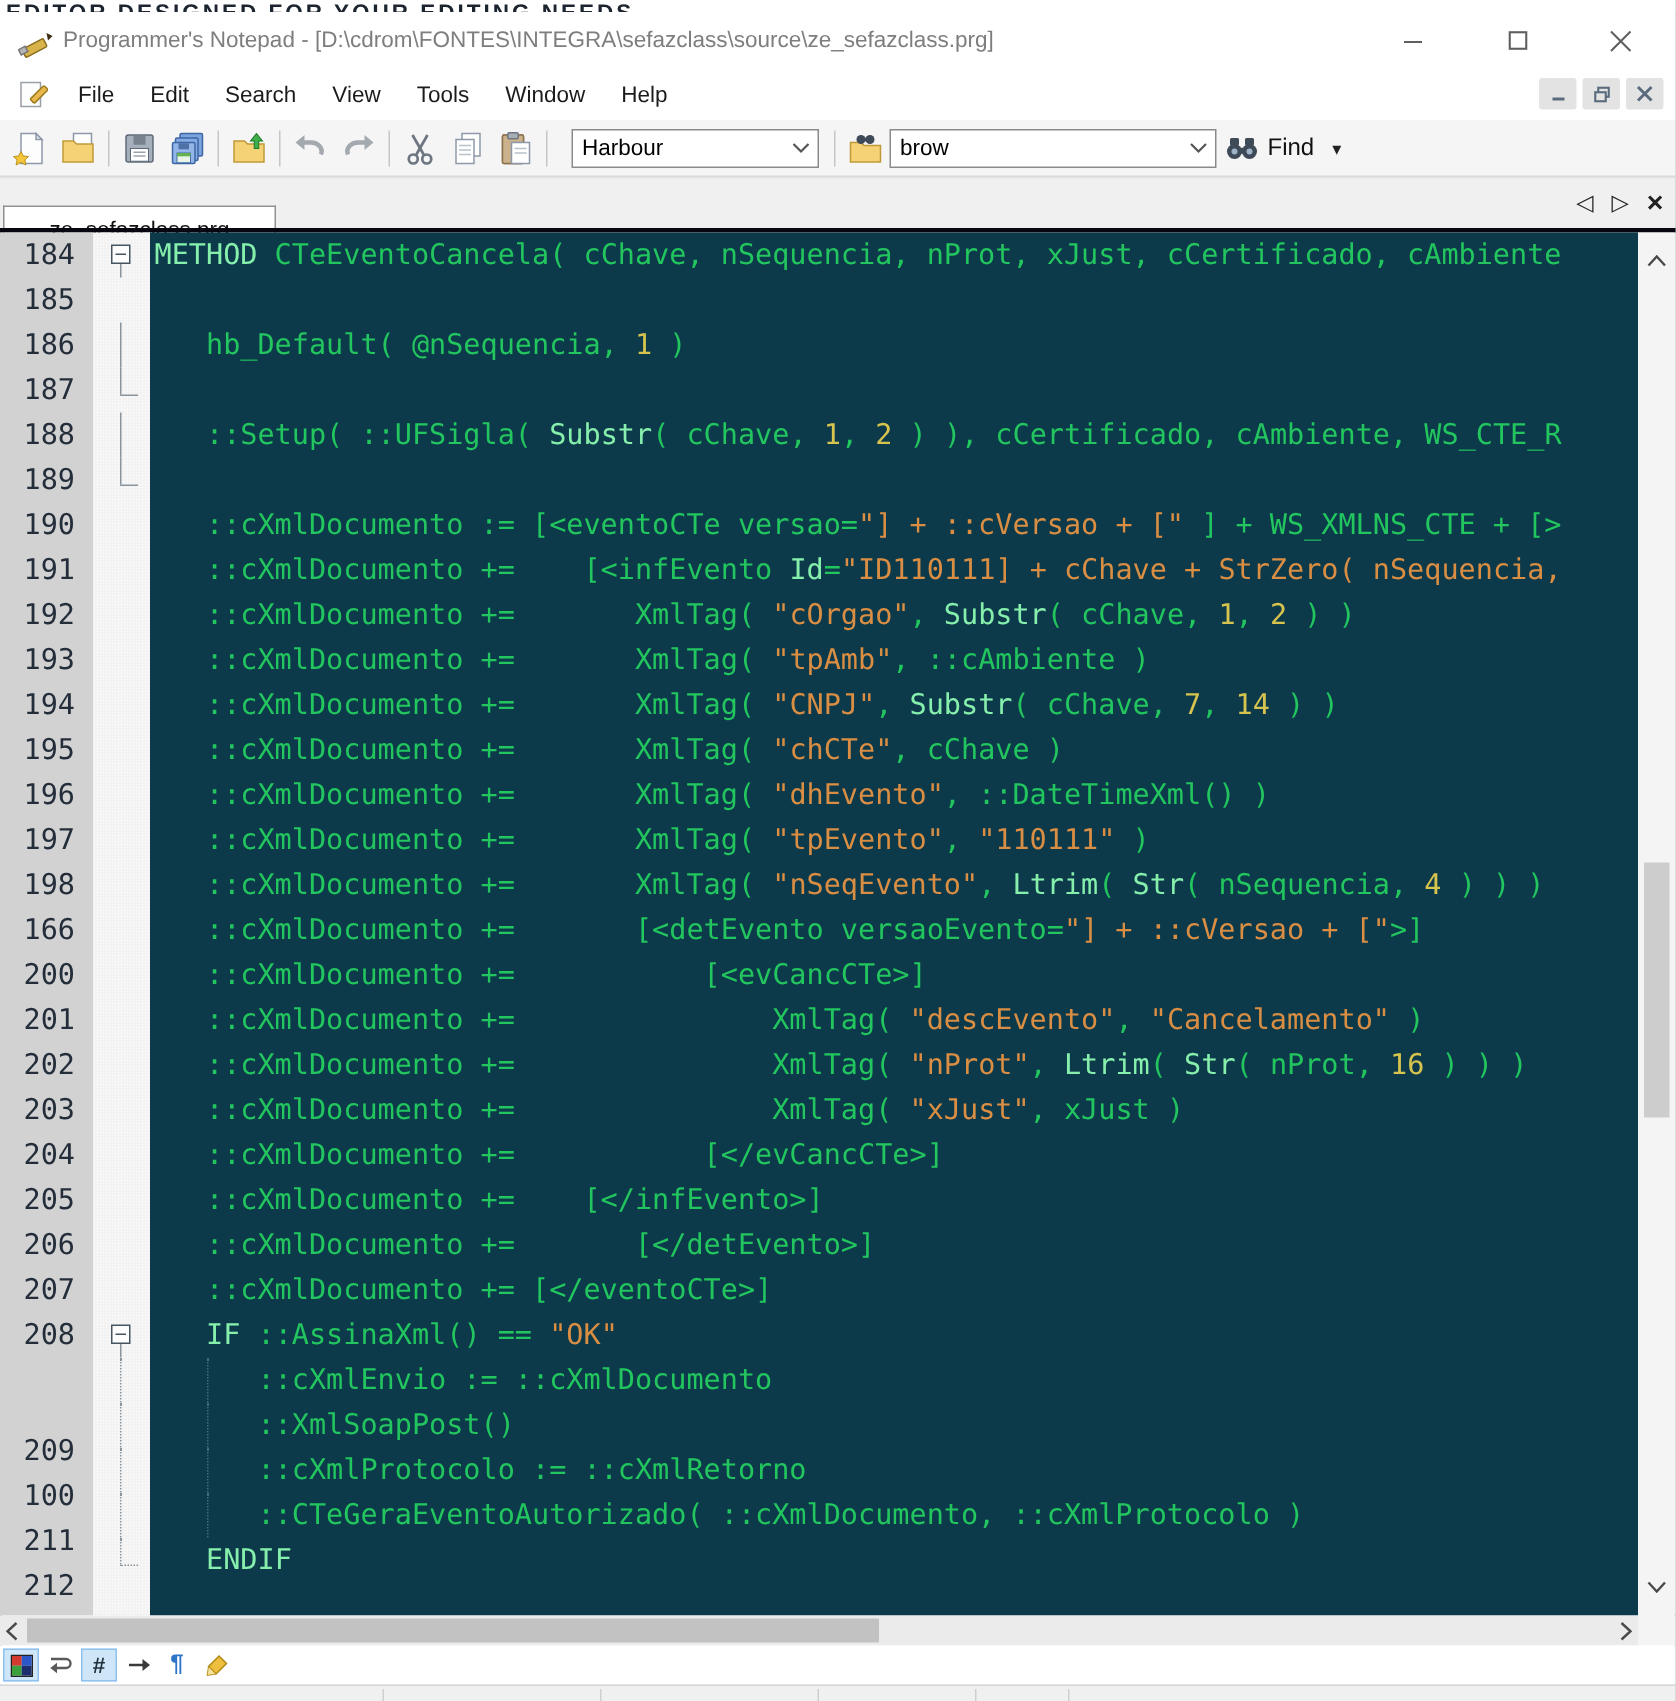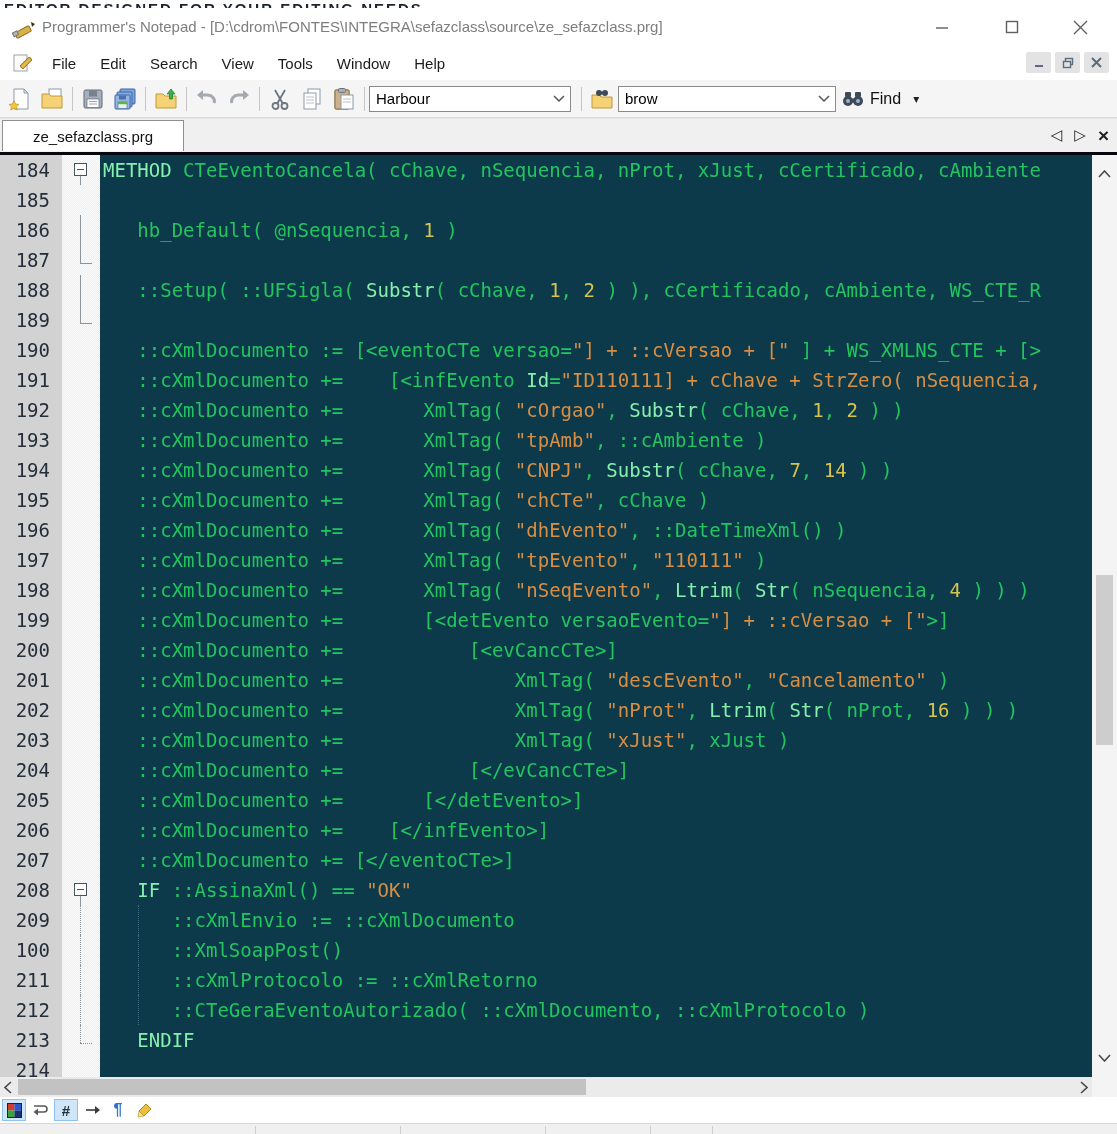--- a/index.html
+++ b/index.html
@@ -27,21 +27,21 @@
   .tsep{width:1px;height:24px;background:#c6c6c6;margin:0 4px;flex:0 0 auto;}
   .combo{height:26px;background:#fff;border:1px solid #8a8a8a;display:flex;align-items:center;
     box-sizing:border-box;flex:0 0 auto;}
   .combo .cv{flex:1;padding:0 6px;font-size:15px;color:#000;white-space:nowrap;overflow:hidden;}
   .combo .chev{width:22px;display:flex;align-items:center;justify-content:center;}
   #find-group{display:flex;align-items:center;margin-left:6px;}
   #find-label{font-size:16px;color:#111;margin:0 6px 0 6px;}
   #find-caret{font-size:12px;color:#222;margin-left:6px;}
   
   #tabbar{left:0;top:118px;width:1117px;height:34px;background:#f0f0f0;border-top:1px solid #e6e6e6;box-sizing:border-box;}
-  #tab-active{position:absolute;left:2px;top:1px;height:31px;background:#fff;
+  #tab-active{position:absolute;left:2px;top:18px;height:31px;background:#fff;
     border:1px solid #8f8f8f;border-bottom:none;box-sizing:border-box;display:flex;align-items:center;
     padding:0 30px;font-size:15px;color:#111;}
   #tab-nav{position:absolute;right:8px;top:7px;display:flex;gap:12px;align-items:center;
     font-size:15px;color:#222;}
   
   #editor{left:0;top:152px;width:1117px;height:925px;border-top:3px solid #07070f;box-sizing:border-box;
     display:flex;font-family:"DejaVu Sans Mono",monospace;}
   #gutter{width:62px;background:#d2d2d2;color:#242e3a;font-size:19px;line-height:30px;
     text-align:right;padding-right:12px;box-sizing:border-box;overflow:hidden;}
   #foldmargin{width:38px;background:conic-gradient(#fbfbfb 25%,#efefef 0 50%,#fbfbfb 0 75%,#efefef 0) 0 0/2px 2px;
@@ -226,21 +226,21 @@
     <svg width="24" height="24" viewBox="0 0 24 24">
       <rect x="3" y="3" width="14" height="19" rx="1" fill="#cdb folding" stroke="#8a734d"></rect>
       <rect x="3" y="3" width="14" height="19" rx="1" fill="#ccb28c" stroke="#8a734d"></rect>
       <rect x="6.5" y="1.5" width="7" height="4" rx="1" fill="#a7aeb6" stroke="#6d7680"></rect>
       <rect x="9" y="8" width="12" height="14" fill="#fff" stroke="#8d99a8"></rect>
       <line x1="11" y1="12" x2="19" y2="12" stroke="#b9c1ca"></line>
       <line x1="11" y1="15" x2="19" y2="15" stroke="#b9c1ca"></line>
     </svg>
   </span>
   <span class="tsep"></span>
-  <span class="combo" style="width:202px;margin-left:0">
+  <span class="combo" style="width:165px;margin-left:12px">
     <span class="cv">Harbour</span>
     <span class="chev">
       <svg width="12" height="8" viewBox="0 0 12 8">
           <path d="M1 1 L6 6 L11 1" fill="none" stroke="#555" stroke-width="1.5"></path>
         </svg>
     </span>
   </span>
   <span class="tsep" style="margin-left:10px"></span>
   <span class="tbtn">
     <svg width="24" height="24" viewBox="0 0 24 24">
@@ -296,31 +296,31 @@
       <div style="height: 30px;">189</div>
       <div style="height: 30px;">190</div>
       <div style="height: 30px;">191</div>
       <div style="height: 30px;">192</div>
       <div style="height: 30px;">193</div>
       <div style="height: 30px;">194</div>
       <div style="height: 30px;">195</div>
       <div style="height: 30px;">196</div>
       <div style="height: 30px; padding-left: 11px;">197</div>
       <div style="height: 30px;">198</div>
-      <div style="height: 30px;">199</div>
+      <div style="height: 30px;">166</div>
       <div style="height: 30px;">200</div>
       <div style="height: 30px;">201</div>
       <div style="height: 30px;">202</div>
       <div style="height: 30px;">203</div>
       <div style="height: 30px;">204</div>
       <div style="height: 30px;">205</div>
       <div style="height: 30px;">206</div>
       <div style="height: 30px;">207</div>
       <div style="height: 30px;">208</div>
-      <div style="height: 30px;">209</div>
+      <div style="height: 30px; margin-top: 47px;">209</div>
       <div style="height: 30px;">100</div>
       <div style="height: 30px;">211</div>
       <div style="height: 30px;">212</div>
       <div style="height: 30px;">213</div>
       <div style="height: 30px;">214</div>
     </div>
   <div id="foldmargin">
       <div class="fcell fbx">
         <div class="fbox"></div>
         <div class="fstem"></div>
@@ -395,22 +395,22 @@
       <div class="line"><span class="d">   ::cXmlDocumento +=       XmlTag( </span><span class="s">"chCTe"</span><span class="d">, cChave )</span></div>
       <div class="line"><span class="d">   ::cXmlDocumento +=       XmlTag( </span><span class="s">"dhEvento"</span><span class="d">, ::DateTimeXml() )</span></div>
       <div class="line"><span class="d">   ::cXmlDocumento +=       XmlTag( </span><span class="s">"tpEvento"</span><span class="d">, </span><span class="s">"110111"</span><span class="d"> )</span></div>
       <div class="line"><span class="d">   ::cXmlDocumento +=       XmlTag( </span><span class="s">"nSeqEvento"</span><span class="d">, </span><span class="k">Ltrim</span><span class="d">( </span><span class="k">Str</span><span class="d">( nSequencia, </span><span class="n">4</span><span class="d"> ) ) )</span></div>
       <div class="line"><span class="d">   ::cXmlDocumento +=       [&lt;detEvento versaoEvento=</span><span class="s">"] + ::cVersao + ["</span><span class="d">&gt;]</span></div>
       <div class="line"><span class="d">   ::cXmlDocumento +=           [&lt;evCancCTe&gt;]</span></div>
       <div class="line"><span class="d">   ::cXmlDocumento +=               XmlTag( </span><span class="s">"descEvento"</span><span class="d">, </span><span class="s">"Cancelamento"</span><span class="d"> )</span></div>
       <div class="line"><span class="d">   ::cXmlDocumento +=               XmlTag( </span><span class="s">"nProt"</span><span class="d">, </span><span class="k">Ltrim</span><span class="d">( </span><span class="k">Str</span><span class="d">( nProt, </span><span class="n">16</span><span class="d"> ) ) )</span></div>
       <div class="line"><span class="d">   ::cXmlDocumento +=               XmlTag( </span><span class="s">"xJust"</span><span class="d">, xJust )</span></div>
       <div class="line"><span class="d">   ::cXmlDocumento +=           [&lt;/evCancCTe&gt;]</span></div>
+      <div class="line"><span class="d">   ::cXmlDocumento +=    [&lt;/infEvento&gt;]</span></div>
       <div class="line"><span class="d">   ::cXmlDocumento +=       [&lt;/detEvento&gt;]</span></div>
-      <div class="line"><span class="d">   ::cXmlDocumento +=    [&lt;/infEvento&gt;]</span></div>
       <div class="line"><span class="d">   ::cXmlDocumento += [&lt;/eventoCTe&gt;]</span></div>
       <div class="line"><span class="d">   </span><span class="k">IF</span><span class="d"> ::AssinaXml() == </span><span class="s">"OK"</span></div>
       <div class="line g"><span class="d">      ::cXmlEnvio := ::cXmlDocumento</span></div>
       <div class="line g"><span class="d">      ::XmlSoapPost()</span></div>
       <div class="line g"><span class="d">      ::cXmlProtocolo := ::cXmlRetorno</span></div>
       <div class="line g"><span class="d">      ::CTeGeraEventoAutorizado( ::cXmlDocumento, ::cXmlProtocolo )</span></div>
       <div class="line"><span class="d">   </span><span class="k">ENDIF</span></div>
       <div class="line"></div>
     </div>
   <div id="vscroll">

